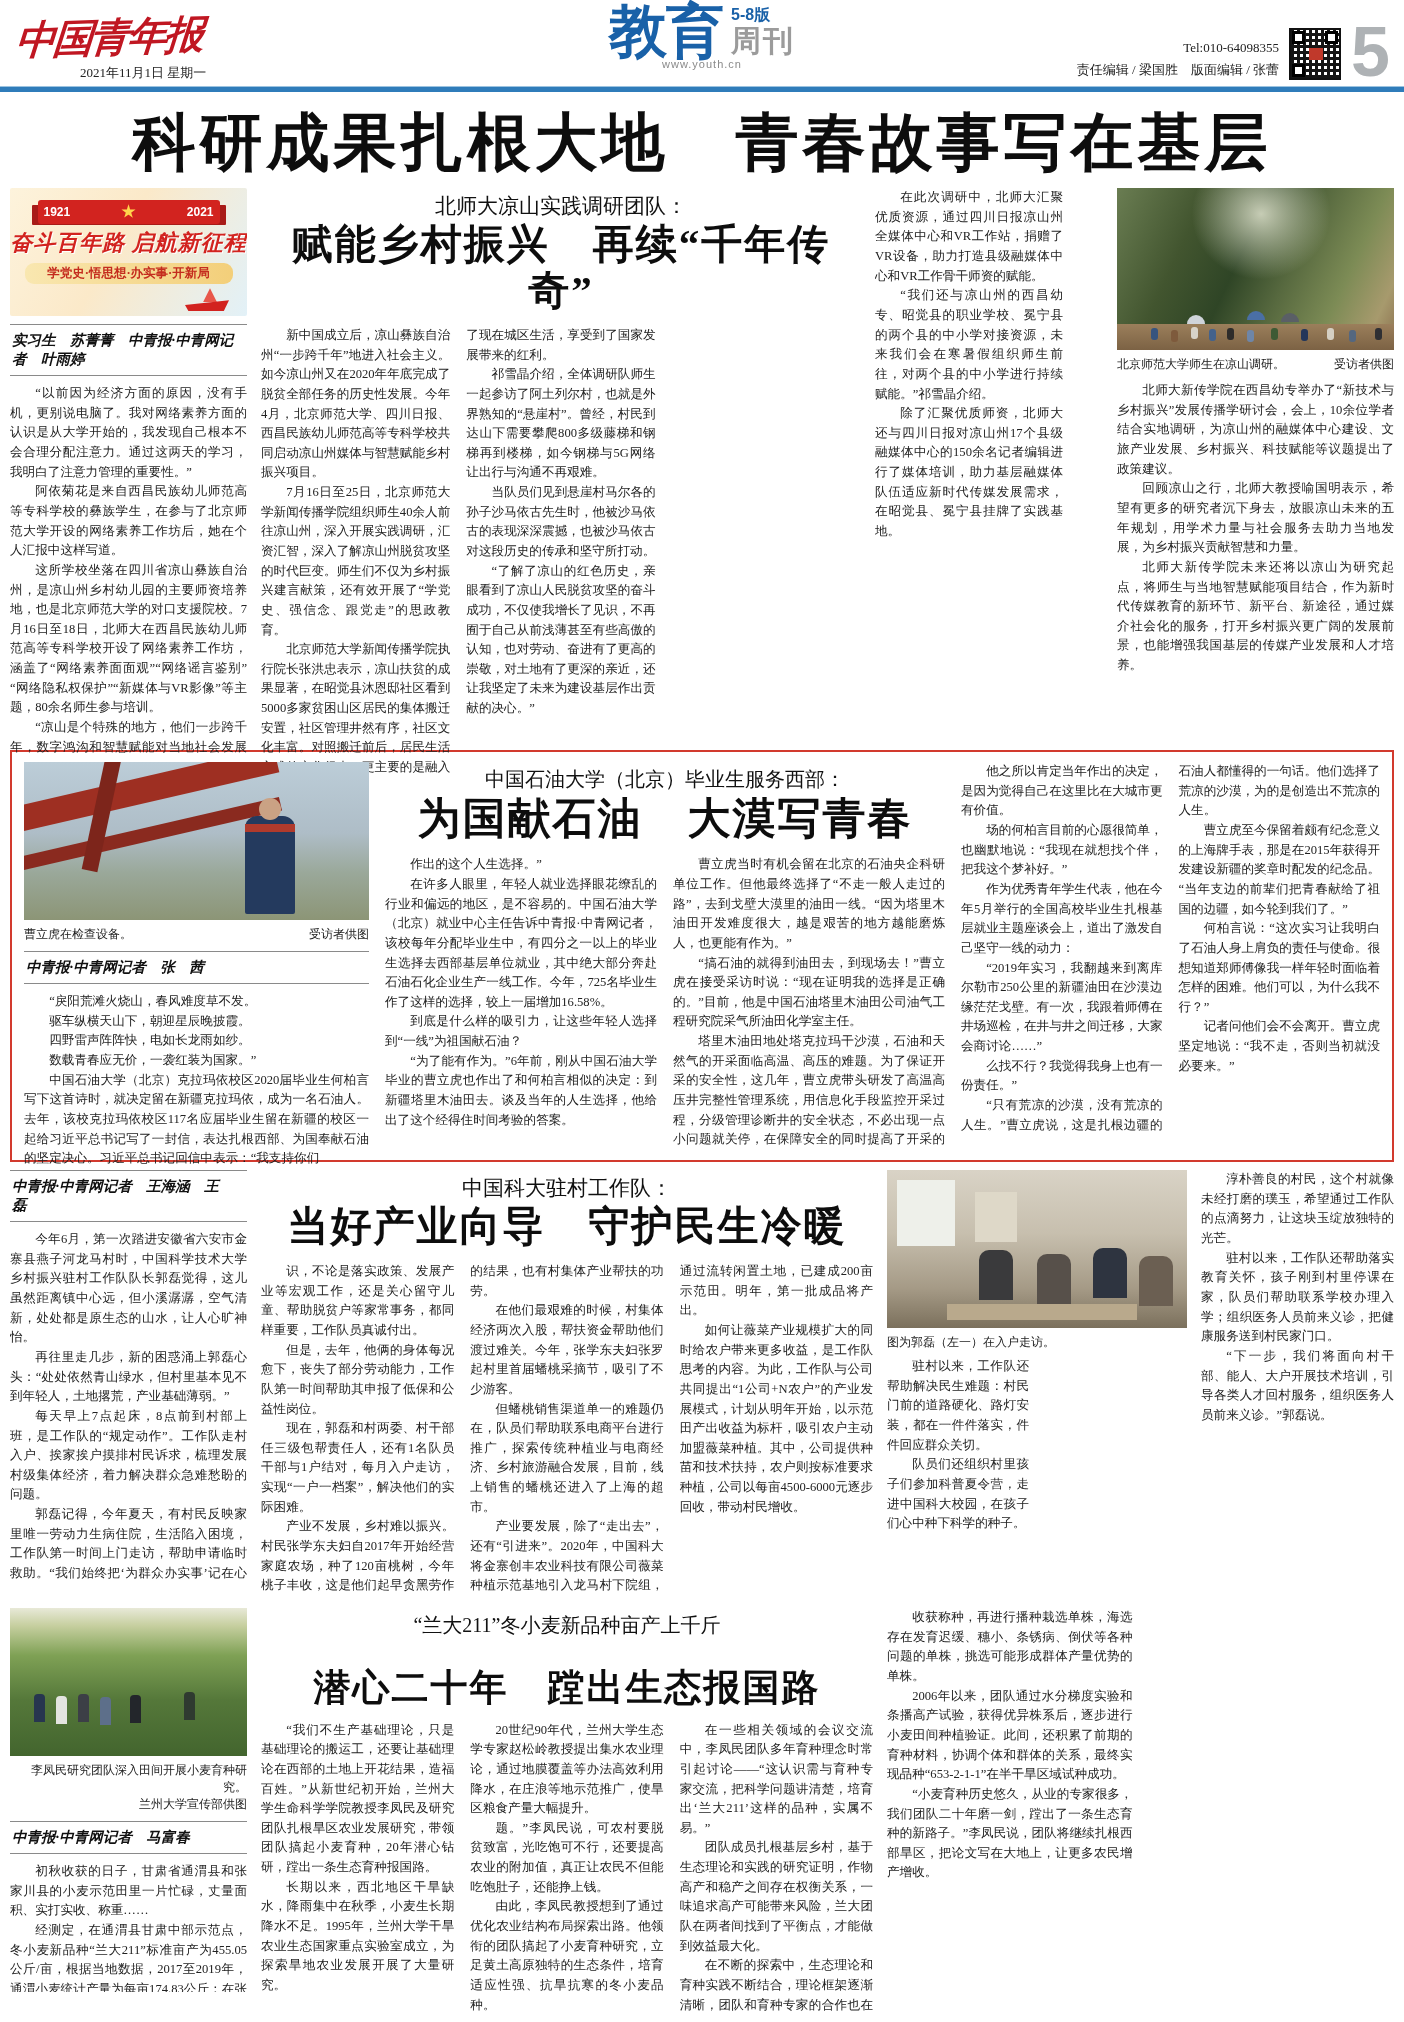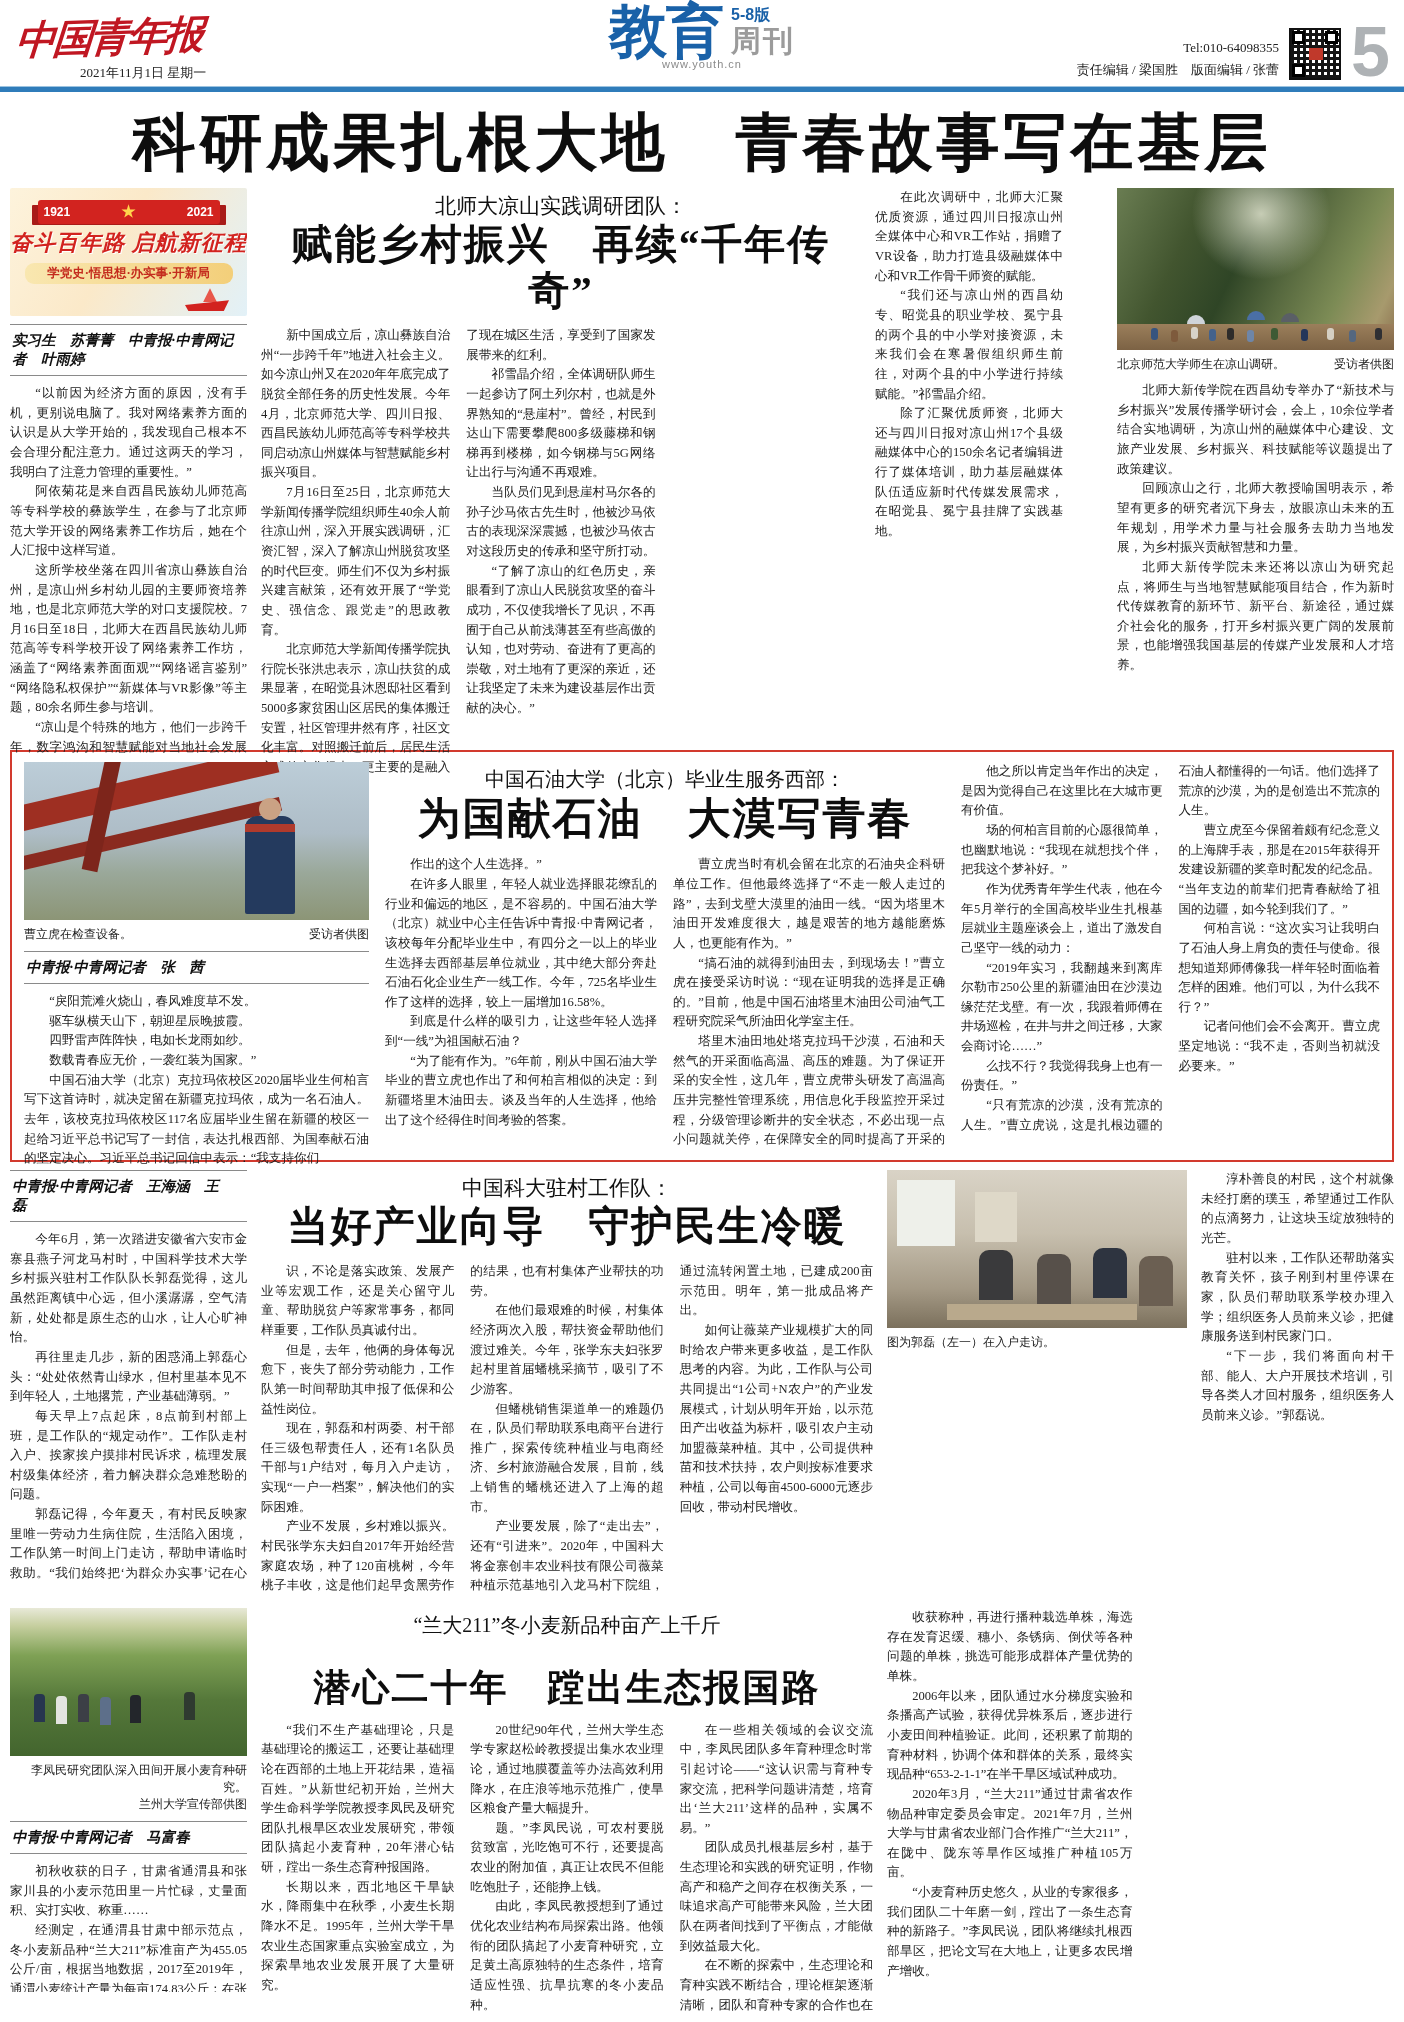--- a/index.html
+++ b/index.html
@@ -296,20 +296,24 @@
     </div>
     <div class="a3-photo">
       <div class="photo photo3">
         <div class="p3-win"></div>
         <div class="p3-table"></div>
         <div class="p3-fig"></div>
       </div>
       <div class="caption">
         <span>图为郭磊（左一）在入户走访。</span>
       </div>
+      <div class="body cols2">
+          <p class="para">驻村以来，工作队还帮助解决民生难题：村民门前的道路硬化、路灯安装，都在一件件落实，件件回应群众关切。</p>
+          <p class="para">队员们还组织村里孩子们参加科普夏令营，走进中国科大校园，在孩子们心中种下科学的种子。</p>
+        </div>
     </div>
     <div class="a3-right">
       <div class="body">
           <p class="para">淳朴善良的村民，这个村就像未经打磨的璞玉，希望通过工作队的点滴努力，让这块玉绽放独特的光芒。</p>
           <p class="para">驻村以来，工作队还帮助落实教育关怀，孩子刚到村里停课在家，队员们帮助联系学校办理入学；组织医务人员前来义诊，把健康服务送到村民家门口。</p>
           <p class="para">“下一步，我们将面向村干部、能人、大户开展技术培训，引导各类人才回村服务，组织医务人员前来义诊。”郭磊说。</p>
         </div>
     </div>
   </div>
 
@@ -339,19 +343,18 @@
           <p class="para">由此，李凤民教授想到了通过优化农业结构布局探索出路。他领衔的团队搞起了小麦育种研究，立足黄土高原独特的生态条件，培育适应性强、抗旱抗寒的冬小麦品种。</p>
           <p class="para">在一些相关领域的会议交流中，李凤民团队多年育种理念时常引起讨论——“这认识需与育种专家交流，把科学问题讲清楚，培育出‘兰大211’这样的品种，实属不易。”</p>
           <p class="para">团队成员扎根基层乡村，基于生态理论和实践的研究证明，作物高产和稳产之间存在权衡关系，一味追求高产可能带来风险，兰大团队在两者间找到了平衡点，才能做到效益最大化。</p>
           <p class="para">在不断的探索中，生态理论和育种实践不断结合，理论框架逐渐清晰，团队和育种专家的合作也在不断深化。此前，团队集中育成了系列适应西北山旱地的冬小麦新品种。</p>
         </div>
     </div>
     <div class="a4-right">
       <div class="body cols2">
           <p class="para">收获称种，再进行播种栽选单株，海选存在发育迟缓、穗小、条锈病、倒伏等各种问题的单株，挑选可能形成群体产量优势的单株。</p>
           <p class="para">2006年以来，团队通过水分梯度实验和条播高产试验，获得优异株系后，逐步进行小麦田间种植验证。此间，还积累了前期的育种材料，协调个体和群体的关系，最终实现品种“653-2-1-1”在半干旱区域试种成功。</p>
-          <p class="para">2020年3月，“兰大211”通过甘肃省农作物品种审定委员会审定。2021年7月，兰州大学与甘肃省农业部门合作推广“兰大211”，在陇中、陇东等旱作区域推广种植105万亩。</p>
           <p class="para">“小麦育种历史悠久，从业的专家很多，我们团队二十年磨一剑，蹚出了一条生态育种的新路子。”李凤民说，团队将继续扎根西部旱区，把论文写在大地上，让更多农民增产增收。</p>
         </div>
     </div>
   </div>
 
 </div>
 
 </body></html>

